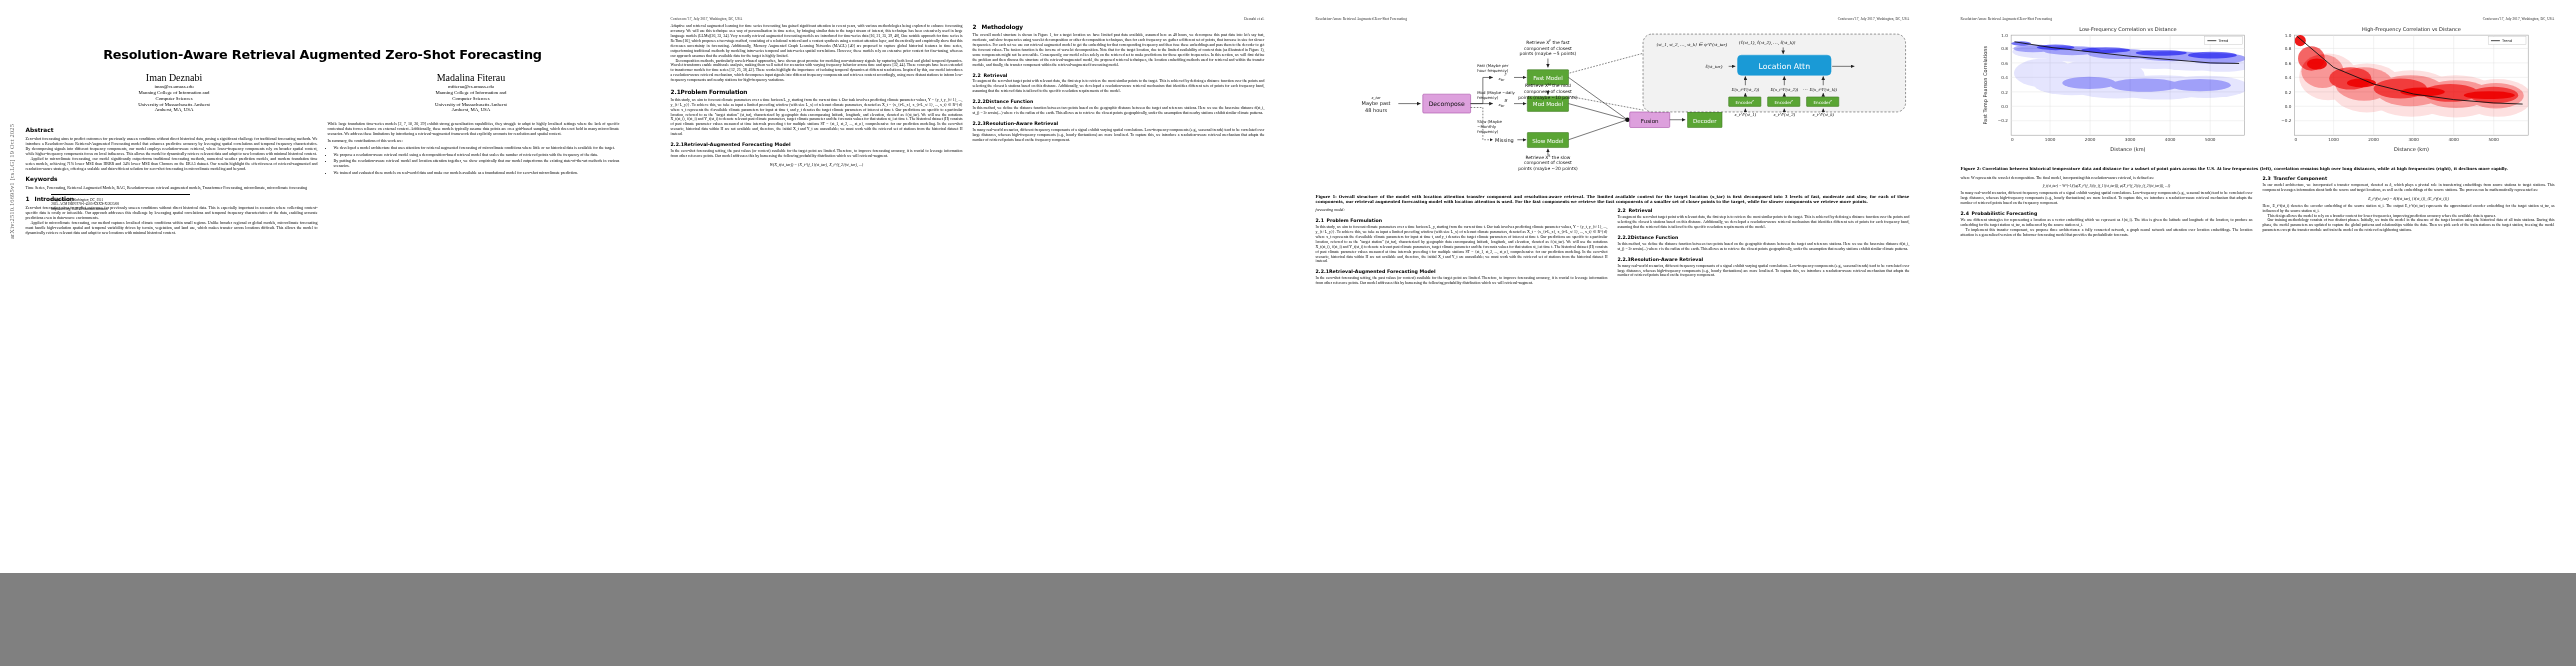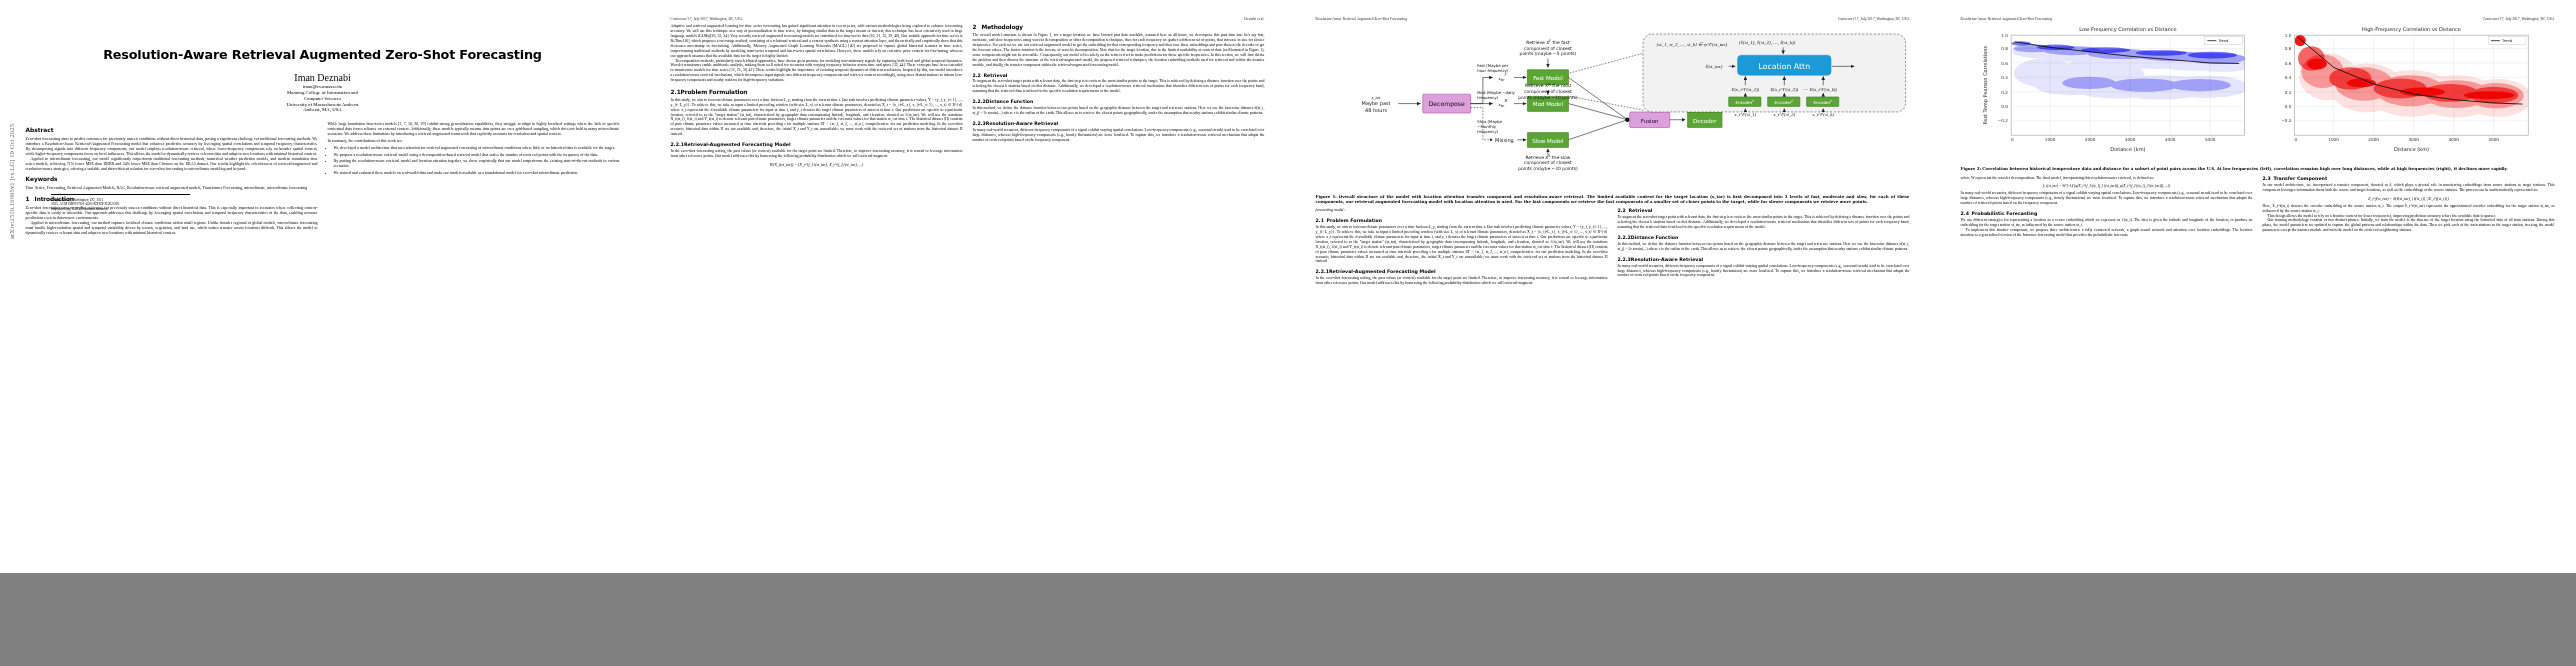--- a/index.html
+++ b/index.html
@@ -153,20 +153,28 @@
 
   <div class="page">
     <div class="arxiv">arXiv:2510.16695v1  [cs.LG]  19 Oct 2025</div>
 
     <h1 class="title">Resolution-Aware Retrieval Augmented Zero-Shot Forecasting</h1>
 
     <div class="authors">
       <div class="author">
         <div class="nm">Iman Deznabi</div>
         <div class="ln">iman@cs.umass.edu</div>
+        <div class="ln">Manning College of Information and</div>
+        <div class="ln">Computer Sciences</div>
+        <div class="ln">University of Massachusetts Amherst</div>
+        <div class="ln">Amherst, MA, USA</div>
+      </div>
+      <div class="author">
+        <div class="nm">Madalina Fiterau</div>
+        <div class="ln">mfiterau@cs.umass.edu</div>
         <div class="ln">Manning College of Information and</div>
         <div class="ln">Computer Sciences</div>
         <div class="ln">University of Massachusetts Amherst</div>
         <div class="ln">Amherst, MA, USA</div>
       </div>
     </div>
 
     <div class="cols">
       <div class="col">
         <div class="abs-h">Abstract</div>

